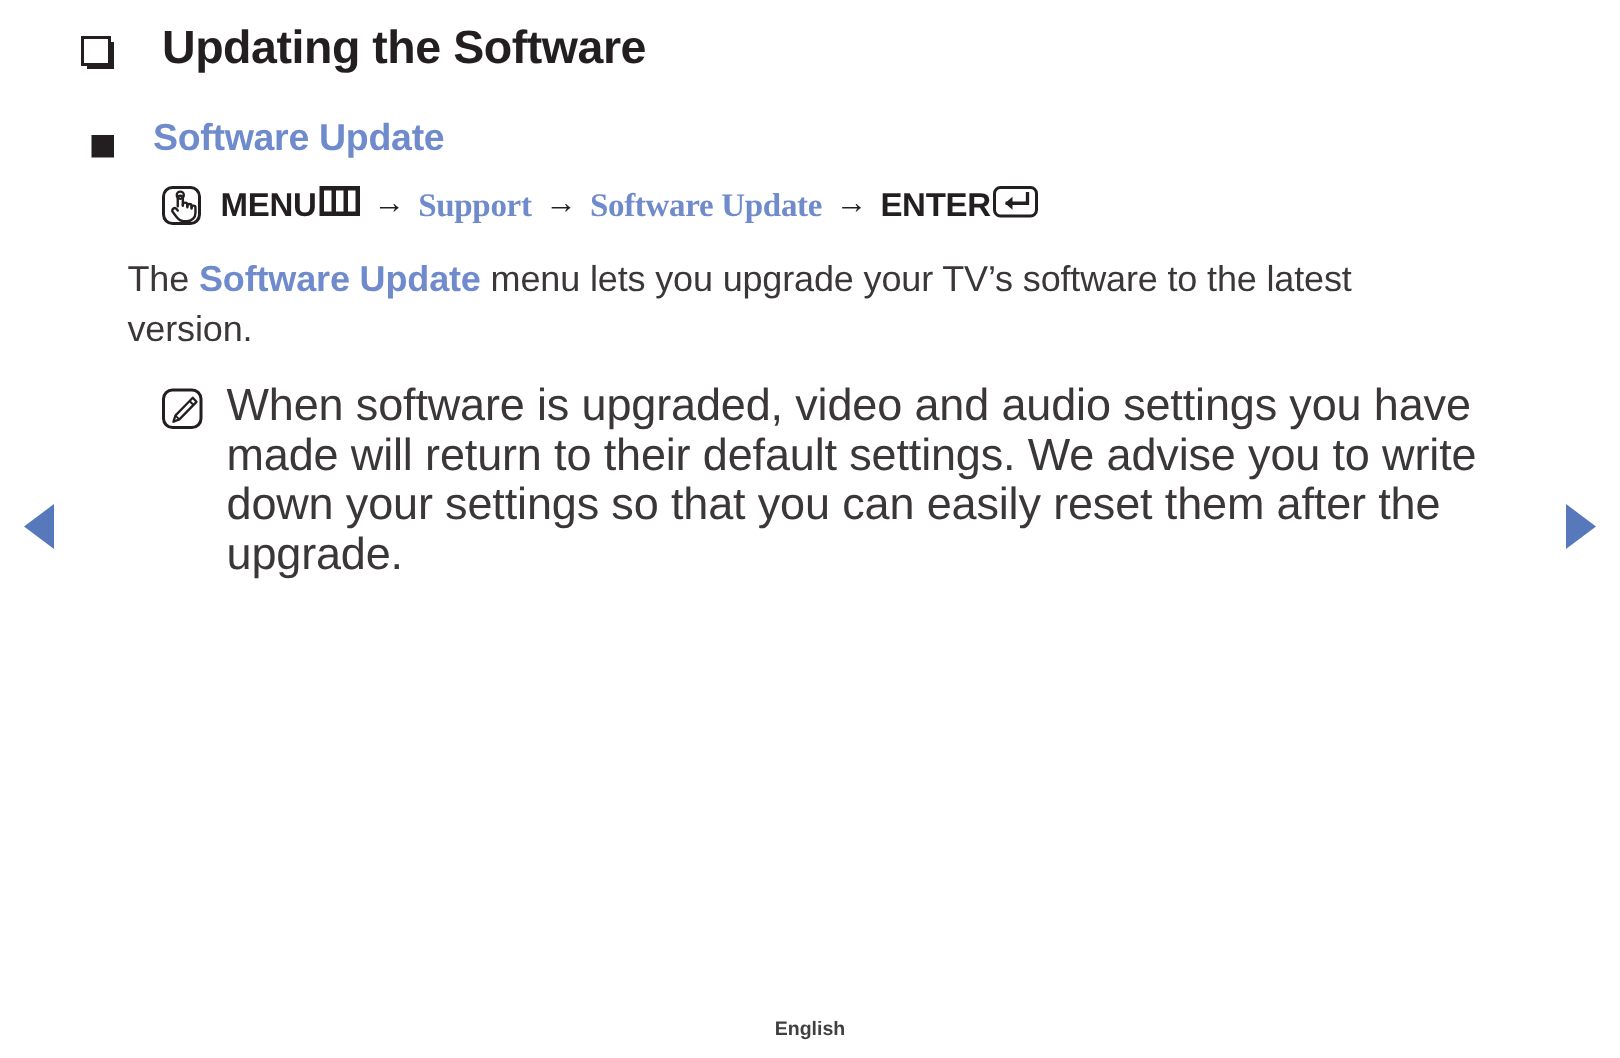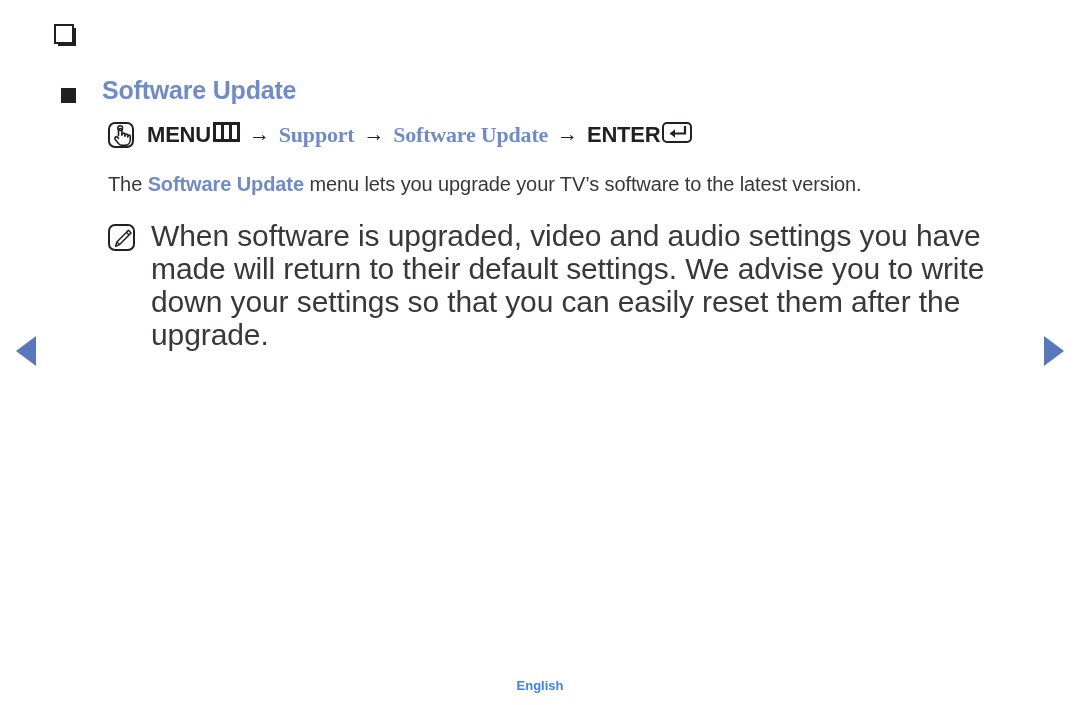--- a/index.html
+++ b/index.html
@@ -176,23 +176,23 @@
     position: relative;
     vertical-align: -3px;
     margin-left: 2px;
     box-sizing: border-box;
   }
   .icon-enter svg { position: absolute; left: 3px; top: 2px; }
 
   
   .para {
     margin-top: 20px;
-    margin-left: 58px;
+    margin-left: 35px;
     width: 900px;
-    font-size: 20px;
+    font-size: 24px;
     line-height: 33px;
     color: #3b3738;
     letter-spacing: -0.1px;
   }
   .para .hl {
     color: #6f8bcc;
     font-weight: bold;
   }
 
   
@@ -223,39 +223,40 @@
 
   
   .footer {
     position: absolute;
     left: 0;
     right: 0;
     top: 678px;
     text-align: center;
     font-size: 13px;
     font-weight: bold;
-    color: #3b82f6;
+    color: #404040;
   }
 </style>
 </head>
 <body>
 
 <div class="page">
 
   <div class="nav-arrow prev"></div>
 
   <div class="nav-arrow next"></div>
 
   <div class="content">
 
     <div class="h1-row">
       <div class="h1-bullet">
         <div class="shadow"></div>
         <div class="box"></div>
       </div>
+      <div class="h1-text">Updating the Software</div>
     </div>
 
     <div class="h2-row">
       <div class="h2-bullet"></div>
       <div class="h2-text">Software Update</div>
     </div>
 
     <div class="path-row">
 
       <span class="icon-touch">

